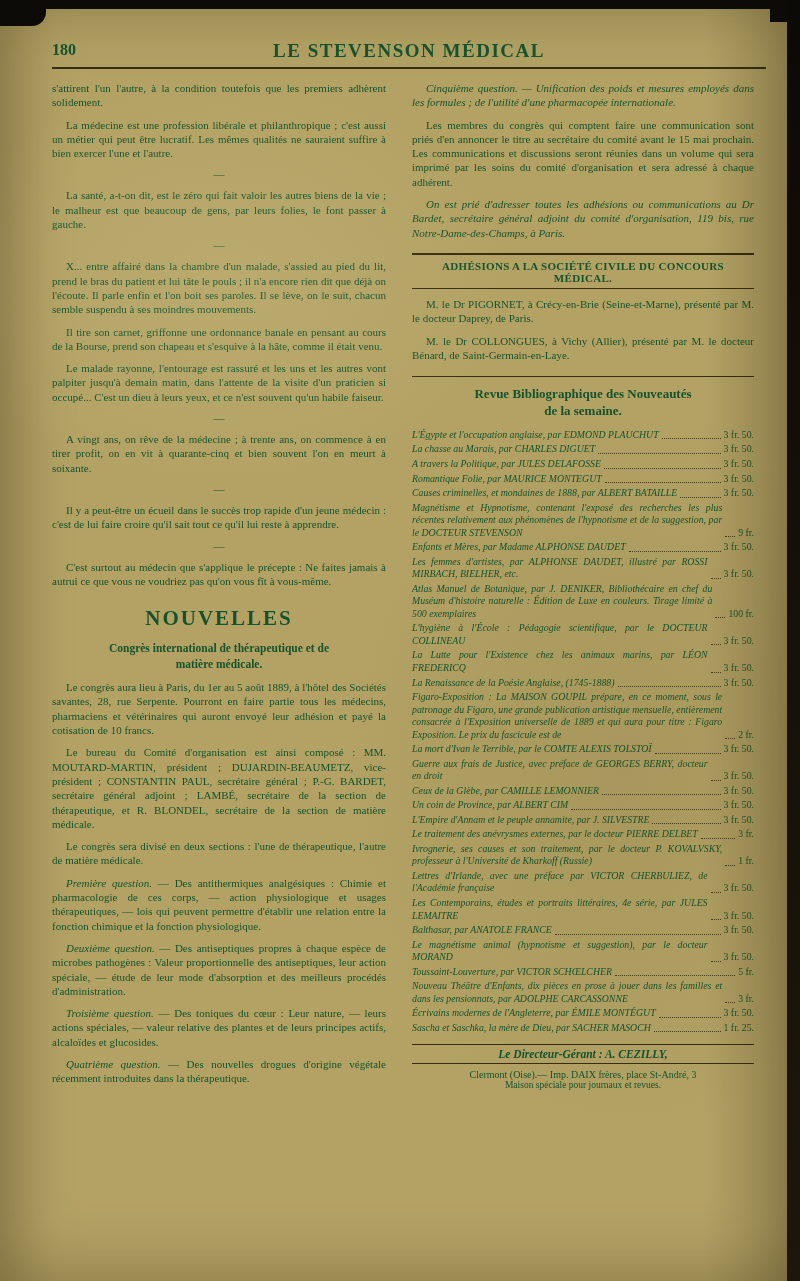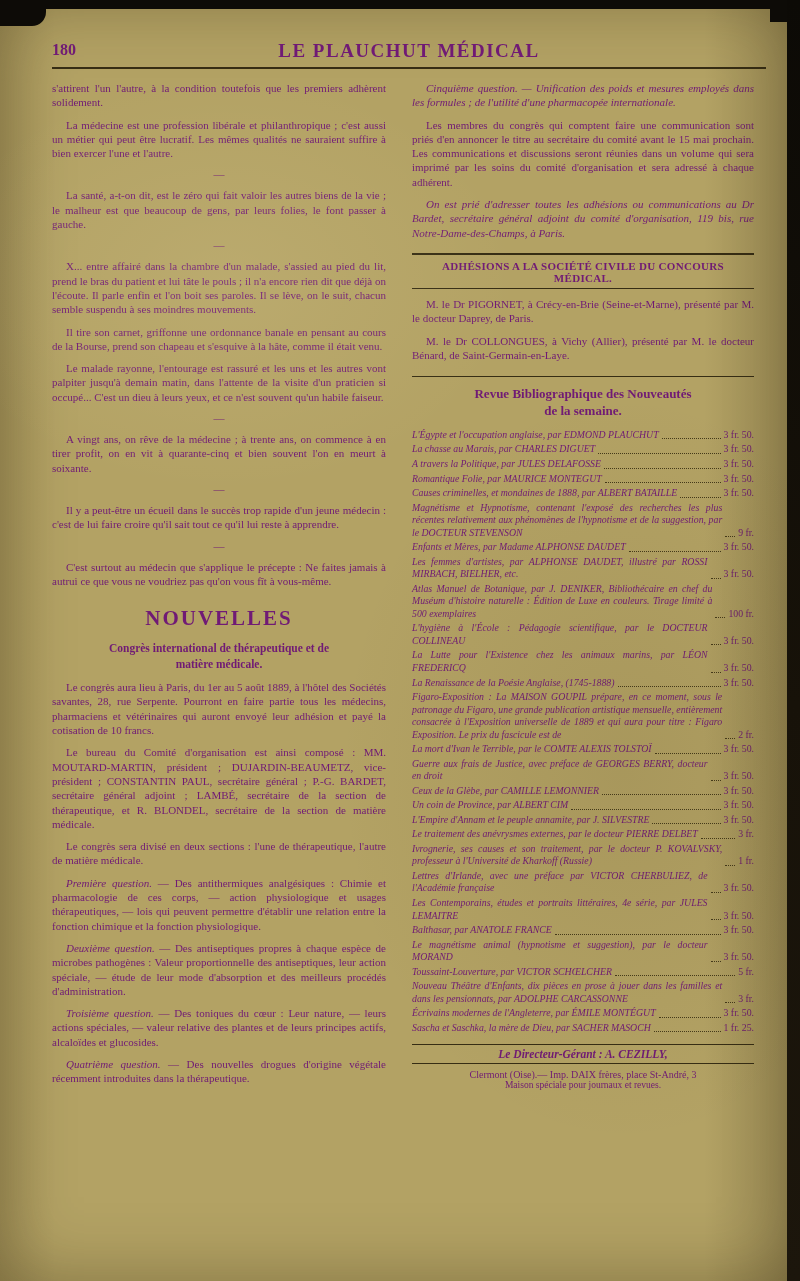--- a/index.html
+++ b/index.html
@@ -1,20 +1,20 @@
 <!DOCTYPE html>
 <html><head>
 <meta charset="utf-8">
 <style>
   * { margin:0; padding:0; box-sizing:border-box; }
   html,body { width:800px; height:1281px; background:#14100a; }
   body { font-family:"Liberation Serif","DejaVu Serif",serif; }
   .page {
     position:relative; width:800px; height:1281px; overflow:hidden;
-    background:#b3a264; color:#701a75;
+    background:#b3a264; color:#14532d;
     padding:38px 34px 20px 52px;
     box-shadow: inset 0 0 70px rgba(45,33,10,0.38);
   }
   .page::before{
     content:""; position:absolute; inset:0; pointer-events:none;
     background:
       radial-gradient(ellipse 420px 300px at 28% 22%, rgba(255,243,198,0.10), rgba(0,0,0,0) 70%),
       radial-gradient(ellipse 380px 500px at 78% 60%, rgba(70,55,20,0.10), rgba(0,0,0,0) 75%),
       linear-gradient(to right, rgba(55,40,15,0.10), rgba(0,0,0,0) 7%, rgba(0,0,0,0) 88%, rgba(35,25,8,0.22));
   }
@@ -67,21 +67,21 @@
 <body>
 
 <div class="page">
   <div class="edge-top"></div>
   <div class="edge-corner-tl"></div>
   <div class="edge-corner-tr"></div>
   <div class="edge-right"></div>
 
   <header class="masthead">
     <span class="pageno">180</span>
-    <div class="jtitle">LE PLAUCHUT MÉDICAL</div>
+    <div class="jtitle">LE STEVENSON MÉDICAL</div>
   </header>
   <hr class="mast-rule">
 
   <div class="columns">
 
     <div class="col-left">
       <p class="body first">s'attirent l'un l'autre, à la condition toutefois que les premiers adhèrent solidement.</p>
       <p class="body indent">La médecine est une profession libérale et philanthropique ; c'est aussi un métier qui peut être lucratif. Les mêmes qualités ne sauraient suffire à bien exercer l'une et l'autre.</p>
       <div class="sep">—</div>
       <p class="body indent">La santé, a-t-on dit, est le zéro qui fait valoir les autres biens de la vie ; le malheur est que beaucoup de gens, par leurs folies, le font passer à gauche.</p>

